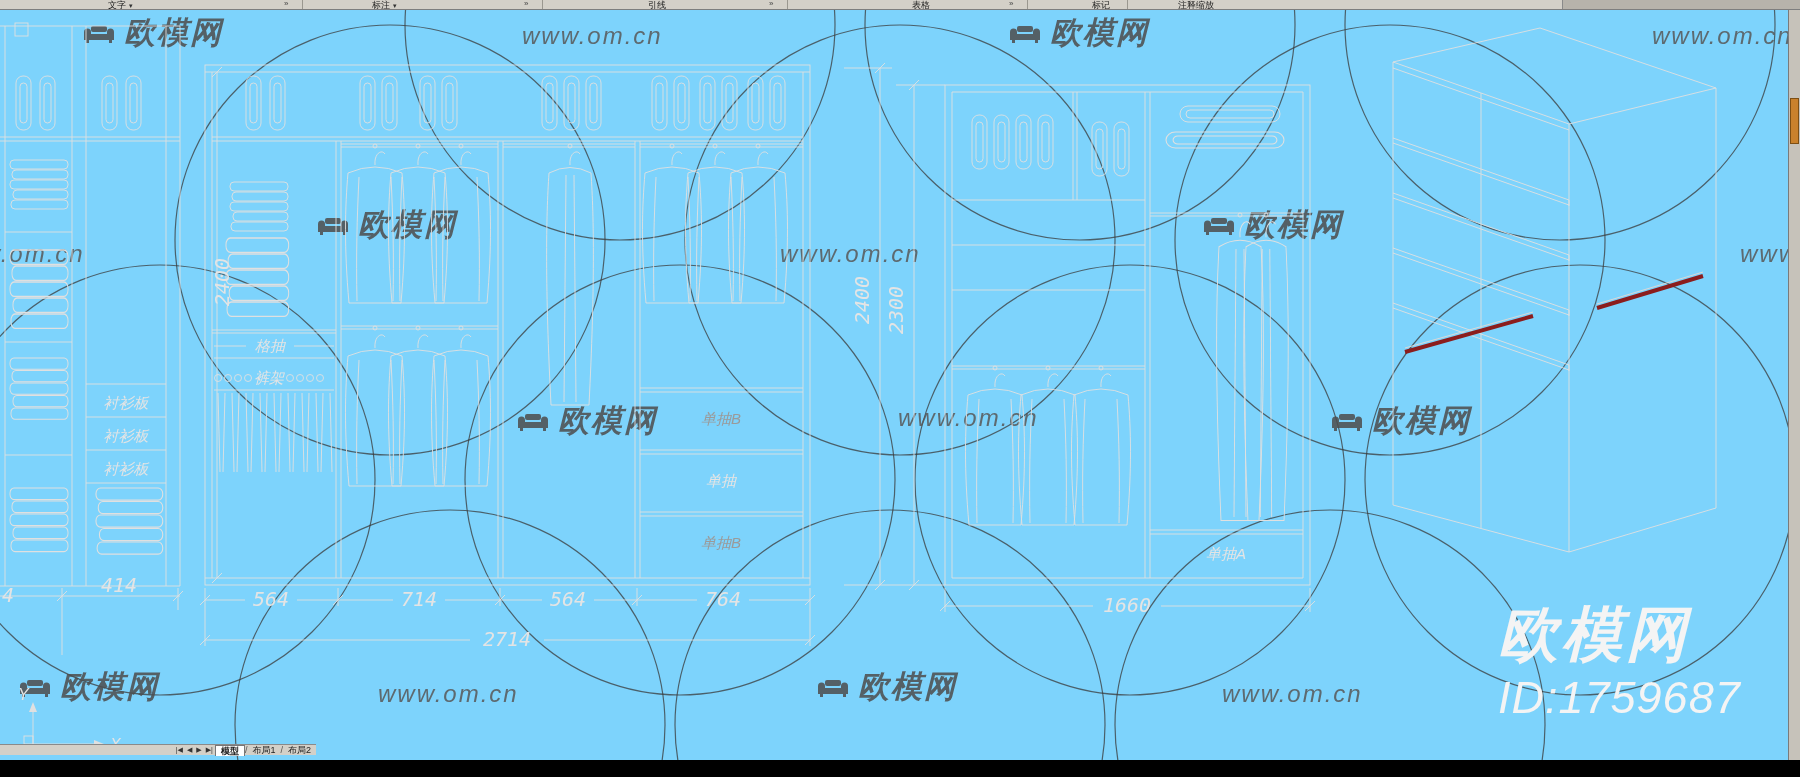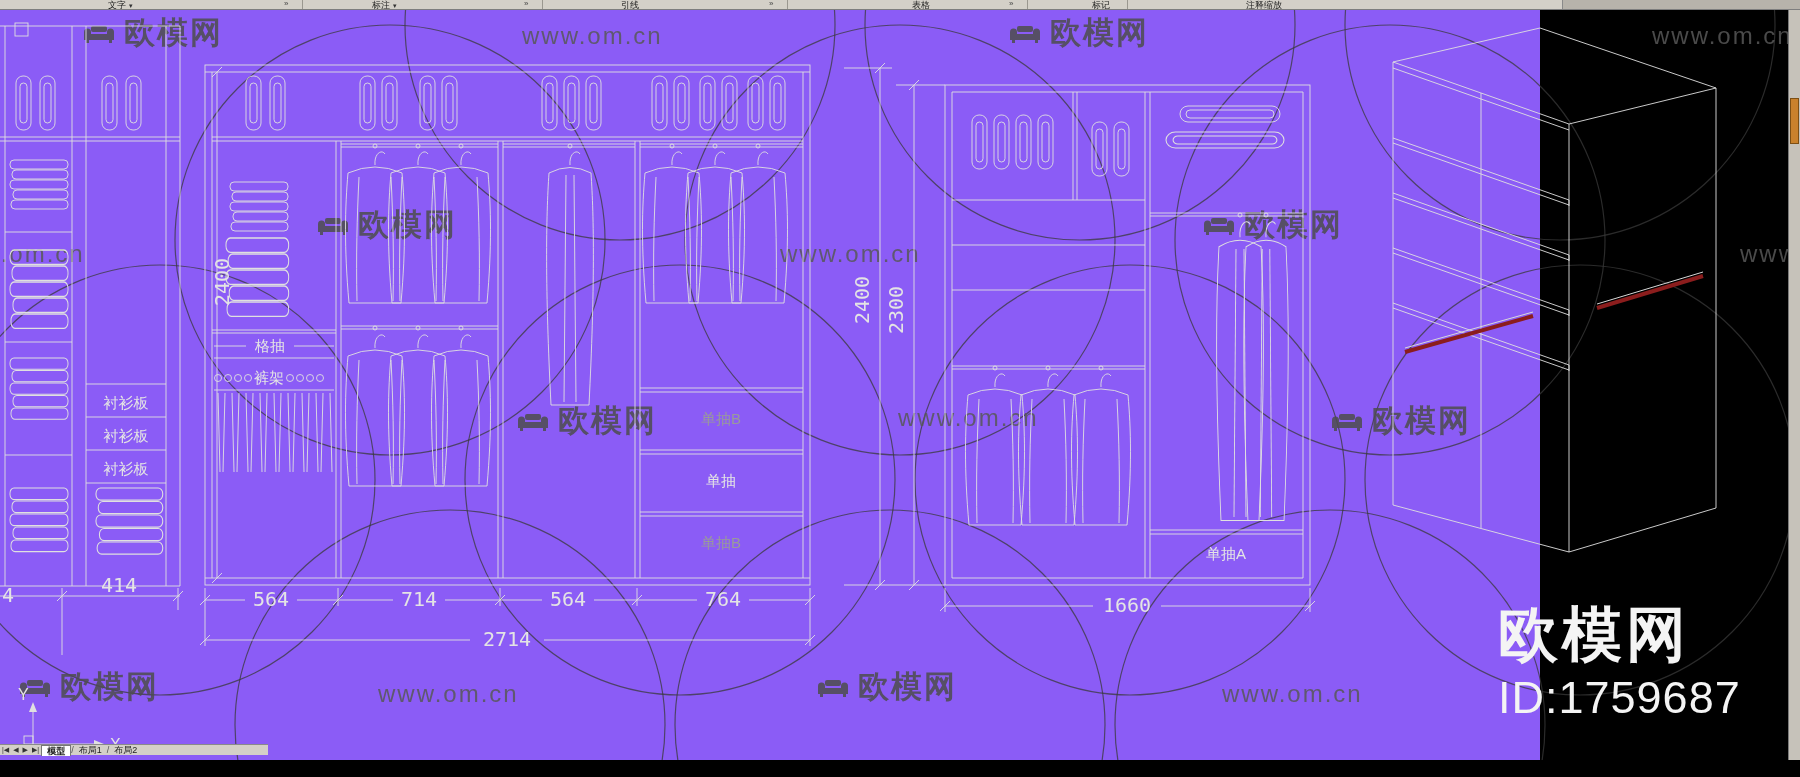--- a/index.html
+++ b/index.html
@@ -12,21 +12,21 @@
              background:#d4d0c8; border-bottom:1px solid #7e7e7e; overflow:hidden; z-index:6; }
   .toolbar .panel-label { position:absolute; top:0; height:10px; line-height:10px;
                           font-size:9px; color:#1d1d1d; white-space:nowrap; }
   .toolbar .caret { font-size:7px; margin-left:3px; color:#333; }
   .toolbar .launcher { position:absolute; top:-1px; font-size:8px; color:#444; }
   .toolbar .sep { position:absolute; top:0; width:1px; height:10px; background:#9a978f; }
   .toolbar-right { position:absolute; top:0; left:1562px; width:238px; height:10px;
                    background:#b7b3ab; border-left:1px solid #8a8a8a; }
 
   
-  .canvas { position:absolute; left:0; top:10px; width:1540px; height:750px; background:#8b5cf6; }
+  .canvas { position:absolute; left:0; top:10px; width:1788px; height:750px; background:#7dd3fc;font-style:italic; }
   svg text { font-family:"Liberation Sans", sans-serif; }
   .ln   { stroke:#e0e0e0; stroke-width:0.9; fill:none; }
   .dim  { fill:#e4e4e4; font-family:"DejaVu Sans Mono", monospace; font-size:20px; }
   .lbl  { fill:#e4e4e4; font-size:15px; }
   .lblg { fill:#9a9a9a; font-size:15px; }
   .wm-circle { stroke:#3a3a3a; stroke-width:1.2; fill:none; opacity:0.75; }
   .wm-brand  { fill:#4d4d4d; font-size:31px; font-weight:bold; opacity:0.85; letter-spacing:2px; }
   .wm-site   { fill:#585858; font-size:24px; letter-spacing:2px; opacity:0.85; }
   .wm-sofa   { fill:#4d4d4d; opacity:0.85; }
   .brand-big { fill:#f4f4f4; font-size:60px; font-weight:bold; letter-spacing:4px; }
@@ -35,49 +35,49 @@
   .rod-red-hi{ stroke:#d8d8d8; stroke-width:1; fill:none; }
   .ucs-t { fill:#e4e4e4; font-size:16px; }
 
   
   .vscroll { position:absolute; left:1788px; top:10px; width:12px; height:750px;
              background:#c6c2ba; border-left:1px solid #7a7a7a; z-index:6; }
   .vscroll-thumb { position:absolute; left:1px; top:88px; width:9px; height:46px;
                    background:#c9812c; border:1px solid #7d4f14; }
 
   
-  .tabbar { position:absolute; left:0; top:744px; width:268px; height:11px;
+  .tabbar { position:absolute; left:0; top:744px; width:316px; height:11px;
             background:#d4d0c8; border-top:1px solid #8a8a8a; display:flex;
-            align-items:center; font-size:9px; color:#222; z-index:6; }
+            align-items:center; font-size:9px; color:#222; z-index:6;justify-content:flex-end; }
   .tabbar .nav { padding:0 2px; font-size:7px; color:#333; cursor:default; }
   .tabbar .tab { padding:0 5px; height:11px; line-height:11px; }
   .tabbar .tab.active { background:#ffffff; border:1px solid #777; border-bottom:none; font-weight:bold; }
   .tabbar .tabsep { color:#555; }
   .bottom-strip { position:absolute; left:0; top:771px; width:1800px; height:6px; background:#000; }
 </style>
 </head>
 <body>
 
 <div class="toolbar">
   <div class="panel-label" style="left:108px">
     <span>文字</span><span class="caret">▾</span>
   </div>
   <div class="panel-label" style="left:372px">
     <span>标注</span><span class="caret">▾</span>
   </div>
-  <div class="panel-label" style="left:621px">
+  <div class="panel-label" style="left:648px">
     <span>引线</span>
   </div>
   <div class="panel-label" style="left:912px">
     <span>表格</span>
   </div>
   <div class="panel-label" style="left:1092px">
     <span>标记</span>
   </div>
-  <div class="panel-label" style="left:1246px">
+  <div class="panel-label" style="left:1178px">
     <span>注释缩放</span>
   </div>
   <span class="launcher" style="left:284px">»</span>
   <span class="launcher" style="left:524px">»</span>
   <span class="launcher" style="left:769px">»</span>
   <span class="launcher" style="left:1009px">»</span>
   <div class="sep" style="left:302px"></div>
   <div class="sep" style="left:542px"></div>
   <div class="sep" style="left:787px"></div>
   <div class="sep" style="left:1027px"></div>

